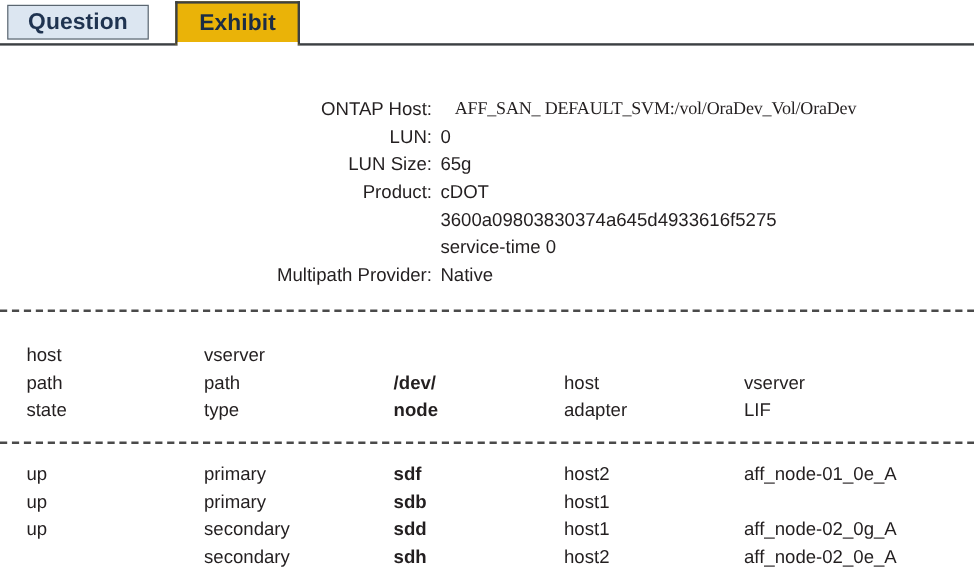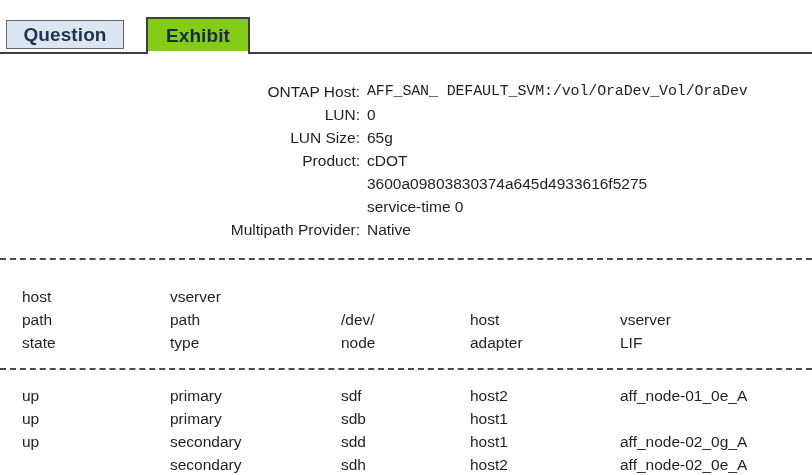--- a/index.html
+++ b/index.html
@@ -14,21 +14,21 @@
     position: relative;
     font-family: "Liberation Sans", sans-serif;
     color: #231f20;
     -webkit-font-smoothing: antialiased;
   }
 
   
   #tab-strip {
     position: absolute;
     left: 0;
-    top: 16px;
+    top: 0;
     width: 812px;
     height: 54px;
   }
   .tab {
     position: absolute;
     top: 4px;
     height: 29px;
     box-sizing: border-box;
     font-size: 19px;
     font-weight: bold;
@@ -44,21 +44,21 @@
     width: 118px;
     background: #dce6f1;
     border: 1px solid #5b6670;
     color: #1f3350;
   }
   #tab-exhibit {
     left: 146px;
     width: 104px;
     top: 1px;
     height: 36px;
-    background: #84cc16;
+    background: #eab308;
     border: 2px solid #3c4043;
     border-bottom: none;
     color: #1b2c45;
     z-index: 3;
   }
   #tab-baseline {
     position: absolute;
     left: 0;
     top: 36px;
     width: 812px;
@@ -97,23 +97,24 @@
     font-size: 15.5px;
     color: #231f20;
   }
   .detail-value {
     position: absolute;
     left: 367px;
     font-size: 15.5px;
     color: #231f20;
   }
   .detail-value.mono {
-    font-family: Liberation Mono, monospace;
+    font-family: Liberation Serif, serif;
     font-size: 15px;
     letter-spacing: -0.15px;
+    margin-left: 12px;
   }
 
   
   .dash-rule {
     position: absolute;
     left: 0;
     width: 812px;
     height: 0;
     border-top: 2px dashed #4a4a4a;
   }
@@ -134,21 +135,21 @@
     height: 22px;
   }
   .cell {
     position: absolute;
     font-size: 15.5px;
     color: #231f20;
     white-space: nowrap;
   }
   .c1 { left: 22px; }
   .c2 { left: 170px; }
-  .c3 { left: 341px; }
+  .c3 { left: 328px; font-weight: bold; }
   .c4 { left: 470px; }
   .c5 { left: 620px; }
 
   #header-line-1 { top: 288px; }
   #header-line-2 { top: 311px; text-align: right; }
   #header-line-3 { top: 334px; }
 
   #data-row-0 { top: 387px; }
   #data-row-1 { top: 410px; }
   #data-row-2 { top: 433px; }

